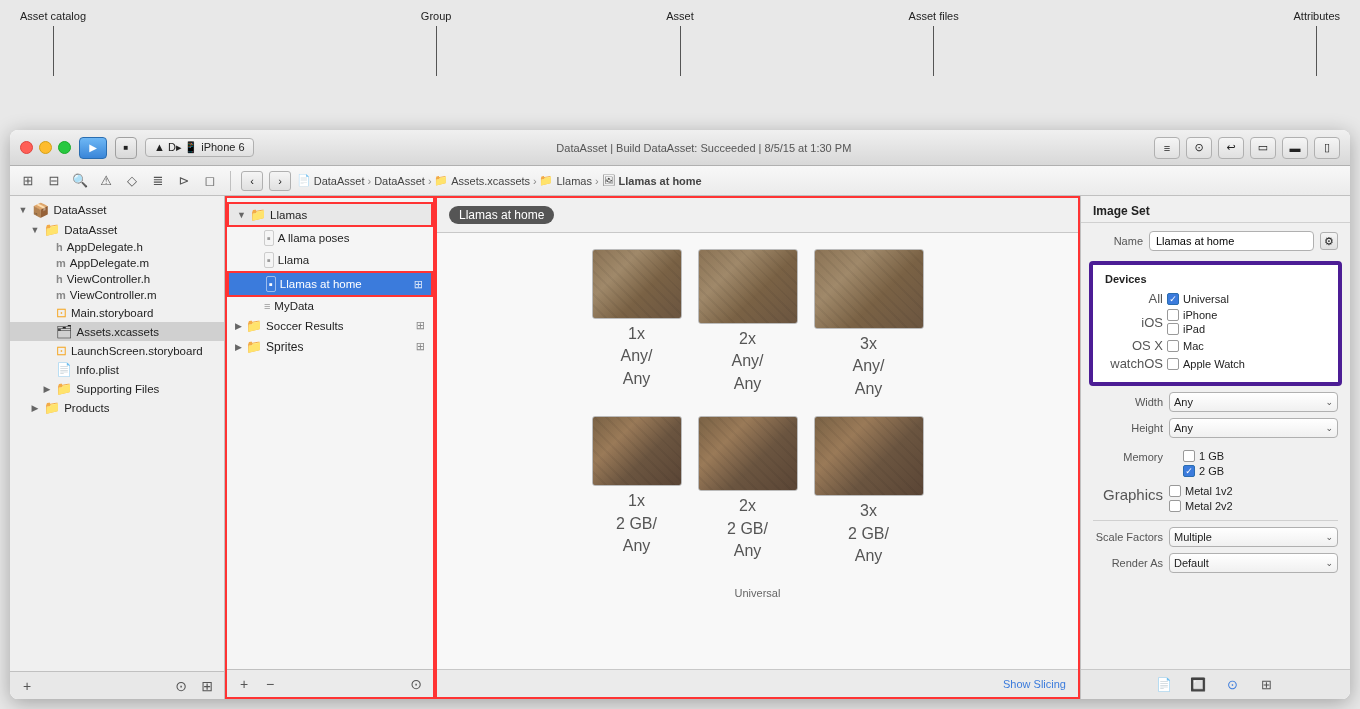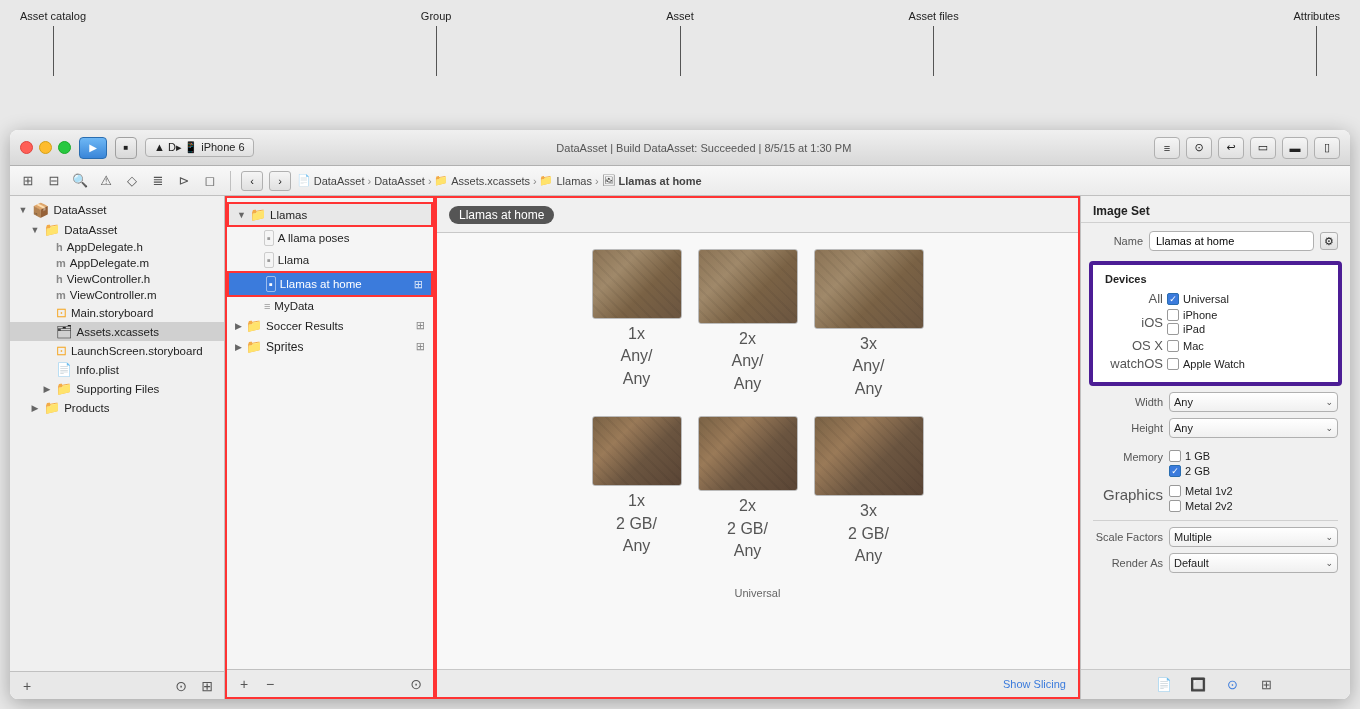--- a/index.html
+++ b/index.html
@@ -759,21 +759,21 @@
       </div>
 
       <div class="attr-select-row">
         <span class="attr-select-label">Height</span>
         <div class="attr-select">
           <span>Any</span>
           <span class="attr-select-arrow">⌄</span>
         </div>
       </div>
 
-      <div style="display:flex;align-items:flex-start;padding:6px 12px;gap:6px;">
+      <div style="display:flex;align-items:flex-start;padding:6px 12px;gap:20px;">
         <span style="font-size:11px;color:#555;width:70px;text-align:right;flex-shrink:0;padding-top:1px;">Memory</span>
         <div style="display:flex;flex-direction:column;gap:3px;">
           <div style="display:flex;align-items:center;gap:4px;">
             <div class="checkbox"></div>
             <span style="font-size:11px;">1 GB</span>
           </div>
           <div style="display:flex;align-items:center;gap:4px;">
             <div class="checkbox checked">✓</div>
             <span style="font-size:11px;">2 GB</span>
           </div>

